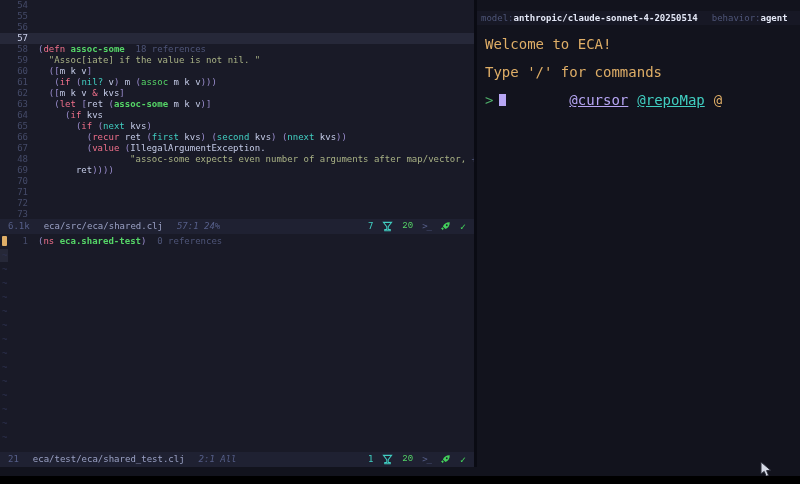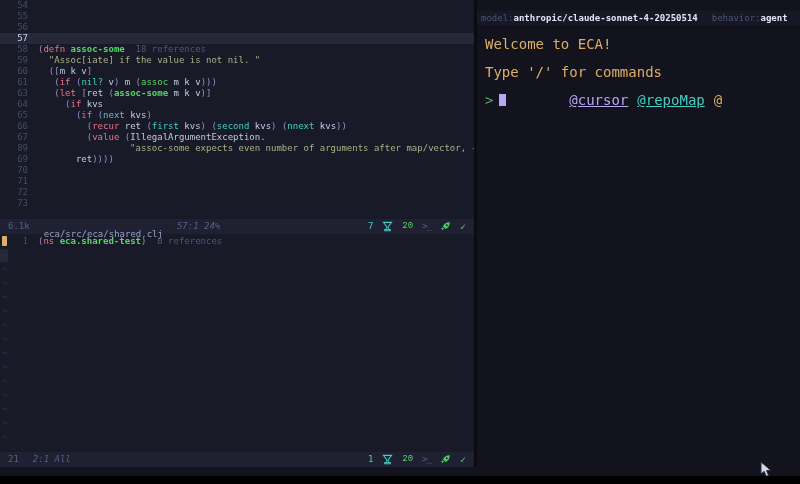--- a/index.html
+++ b/index.html
@@ -23,21 +23,21 @@
   .tok-green{color:var(--green);}
   .tok-str{color:var(--str);}
   .tok-par{color:var(--par);}
   .tok-lens{color:var(--lens);}
   .sign{position:absolute;left:2px;top:2px;width:5px;height:10px;background:var(--orange);border-radius:1px;}
   .tilde{margin-left:2px;color:var(--tilde);}
   .thumb{position:absolute;left:0;top:15px;width:8px;height:13px;background:#262838;}
   .statusline{height:15px;background:var(--bgStatus);display:flex;
               font-size:9px;line-height:15px;padding:0 8px;color:var(--statusPath);}
   .sl-size{color:var(--dim);margin-right:14px;}
-  .sl-path{color:var(--statusPath);margin-right:14px;margin-top:8px;}
+  .sl-path{color:var(--statusPath);margin-right:14px;}
   .sl-pos{color:var(--dim);font-style:italic;}
   .sl-right{margin-left:auto;display:flex;align-items:center;gap:9px;}
   .sl-teal{color:var(--teal);}
   .sl-green{color:var(--green);font-family:Liberation Mono, monospace;}
   .sl-term{color:var(--dim);letter-spacing:-1px;}
   .sl-check{color:var(--checkGreen);font-weight:bold;font-size:10px;}
   .cmdline{height:17px;background:var(--bgRight);}
   .vsep{width:3px;background:#0a0b13;}
   .right{flex:1;background:var(--bgRight);display:flex;flex-direction:column;}
   .winbar{height:14px;line-height:14px;background:var(--winbarBg);font-size:9px;
@@ -66,26 +66,27 @@
     <div class="left">
       <div class="win" id="win1">
           <div class="row"><span class="ln">54</span><span class="code"></span></div>
           <div class="row"><span class="ln">55</span><span class="code"></span></div>
           <div class="row"><span class="ln">56</span><span class="code"></span></div>
           <div class="row cursorline"><span class="ln ln-cur">57</span><span class="code"></span></div>
           <div class="row"><span class="ln">58</span><span class="code"><span class="tok-par">(</span><span class="tok-kw">defn</span><span> </span><span class="tok-fn">assoc-some</span><span class="tok-lens">  18 references</span></span></div>
           <div class="row"><span class="ln">59</span><span class="code"><span class="tok-str">  "Assoc[iate] if the value is not nil. "</span></span></div>
           <div class="row"><span class="ln">60</span><span class="code"><span>  </span><span class="tok-par">([</span><span>m k v</span><span class="tok-par">]</span></span></div>
           <div class="row"><span class="ln">61</span><span class="code"><span>   </span><span class="tok-par">(</span><span class="tok-kw">if</span><span> </span><span class="tok-par">(</span><span class="tok-teal">nil?</span><span> v</span><span class="tok-par">)</span><span> m </span><span class="tok-par">(</span><span class="tok-green">assoc</span><span> m k v</span><span class="tok-par">)))</span></span></div>
+          <div class="row"><span class="ln">62</span><span class="code"><span>  </span><span class="tok-par">([</span><span>m k v </span><span class="tok-kw">&amp;</span><span> kvs</span><span class="tok-par">]</span></span></div>
           <div class="row"><span class="ln">63</span><span class="code"><span>   </span><span class="tok-par">(</span><span class="tok-kw">let</span><span> </span><span class="tok-par">[</span><span>ret </span><span class="tok-par">(</span><span class="tok-fn">assoc-some</span><span> m k v</span><span class="tok-par">)]</span></span></div>
           <div class="row"><span class="ln">64</span><span class="code"><span>     </span><span class="tok-par">(</span><span class="tok-kw">if</span><span> kvs</span></span></div>
           <div class="row"><span class="ln">65</span><span class="code"><span>       </span><span class="tok-par">(</span><span class="tok-kw">if</span><span> </span><span class="tok-par">(</span><span class="tok-teal">next</span><span> kvs</span><span class="tok-par">)</span></span></div>
           <div class="row"><span class="ln">66</span><span class="code"><span>         </span><span class="tok-par">(</span><span class="tok-kw">recur</span><span> ret </span><span class="tok-par">(</span><span class="tok-teal">first</span><span> kvs</span><span class="tok-par">)</span><span> </span><span class="tok-par">(</span><span class="tok-teal">second</span><span> kvs</span><span class="tok-par">)</span><span> </span><span class="tok-par">(</span><span class="tok-teal">nnext</span><span> kvs</span><span class="tok-par">))</span></span></div>
           <div class="row"><span class="ln">67</span><span class="code"><span>         </span><span class="tok-par">(</span><span class="tok-kw">value</span><span> </span><span class="tok-par">(</span><span>IllegalArgumentException.</span></span></div>
-          <div class="row"><span class="ln">89</span><span class="code"><span class="tok-str">                 "assoc-some expects even number of arguments after map/vector, </span><span class="tok-lens">+</span></span></div>
+          <div class="row"><span class="ln">48</span><span class="code"><span class="tok-str">                 "assoc-some expects even number of arguments after map/vector, </span><span class="tok-lens">+</span></span></div>
           <div class="row"><span class="ln">69</span><span class="code"><span>       </span><span>ret</span><span class="tok-par">))))</span></span></div>
           <div class="row"><span class="ln">70</span><span class="code"></span></div>
           <div class="row"><span class="ln">71</span><span class="code"></span></div>
           <div class="row"><span class="ln">72</span><span class="code"></span></div>
           <div class="row"><span class="ln">73</span><span class="code"></span></div>
         </div>
 
       <div class="statusline">
         <span class="sl-size">6.1k</span>
         <span class="sl-path">eca/src/eca/shared.clj</span>
@@ -119,20 +120,21 @@
           <div class="row"><span class="tilde">~</span></div>
           <div class="row"><span class="tilde">~</span></div>
           <div class="row"><span class="tilde">~</span></div>
           <div class="row"><span class="tilde">~</span></div>
           <div class="row"><span class="tilde">~</span></div>
           <div class="row"><span class="tilde">~</span></div>
         </div>
 
       <div class="statusline">
         <span class="sl-size">21</span>
+        <span class="sl-path">eca/test/eca/shared_test.clj</span>
         <span class="sl-pos">2:1 All</span>
         <span class="sl-right">
           <span class="sl-teal">1</span>
           <svg class="icon-svg" width="11" height="11" viewBox="0 0 12 12">
             <path d="M1.5 1.5 h9 L6.8 6.2 v3.2 h2.2 v1.2 H3 v-1.2 h2.2 V6.2 Z" fill="none" stroke="#41cfc2" stroke-width="1.1"></path>
           </svg>
           <span class="sl-green">20</span>
           <span class="sl-term">&gt;_</span>
           <svg class="icon-svg" width="11" height="11" viewBox="0 0 12 12">
             <path d="M10.6 1.4 C7.2 1.2 4.2 3 3.2 6 l2.8 2.8 c3 -1 4.8 -4 4.6 -7.4 Z M2.6 6.8 L1 8.4 l1.2 .4 .4 1.2 1.6 -1.6 Z" fill="#43d15b"></path>

